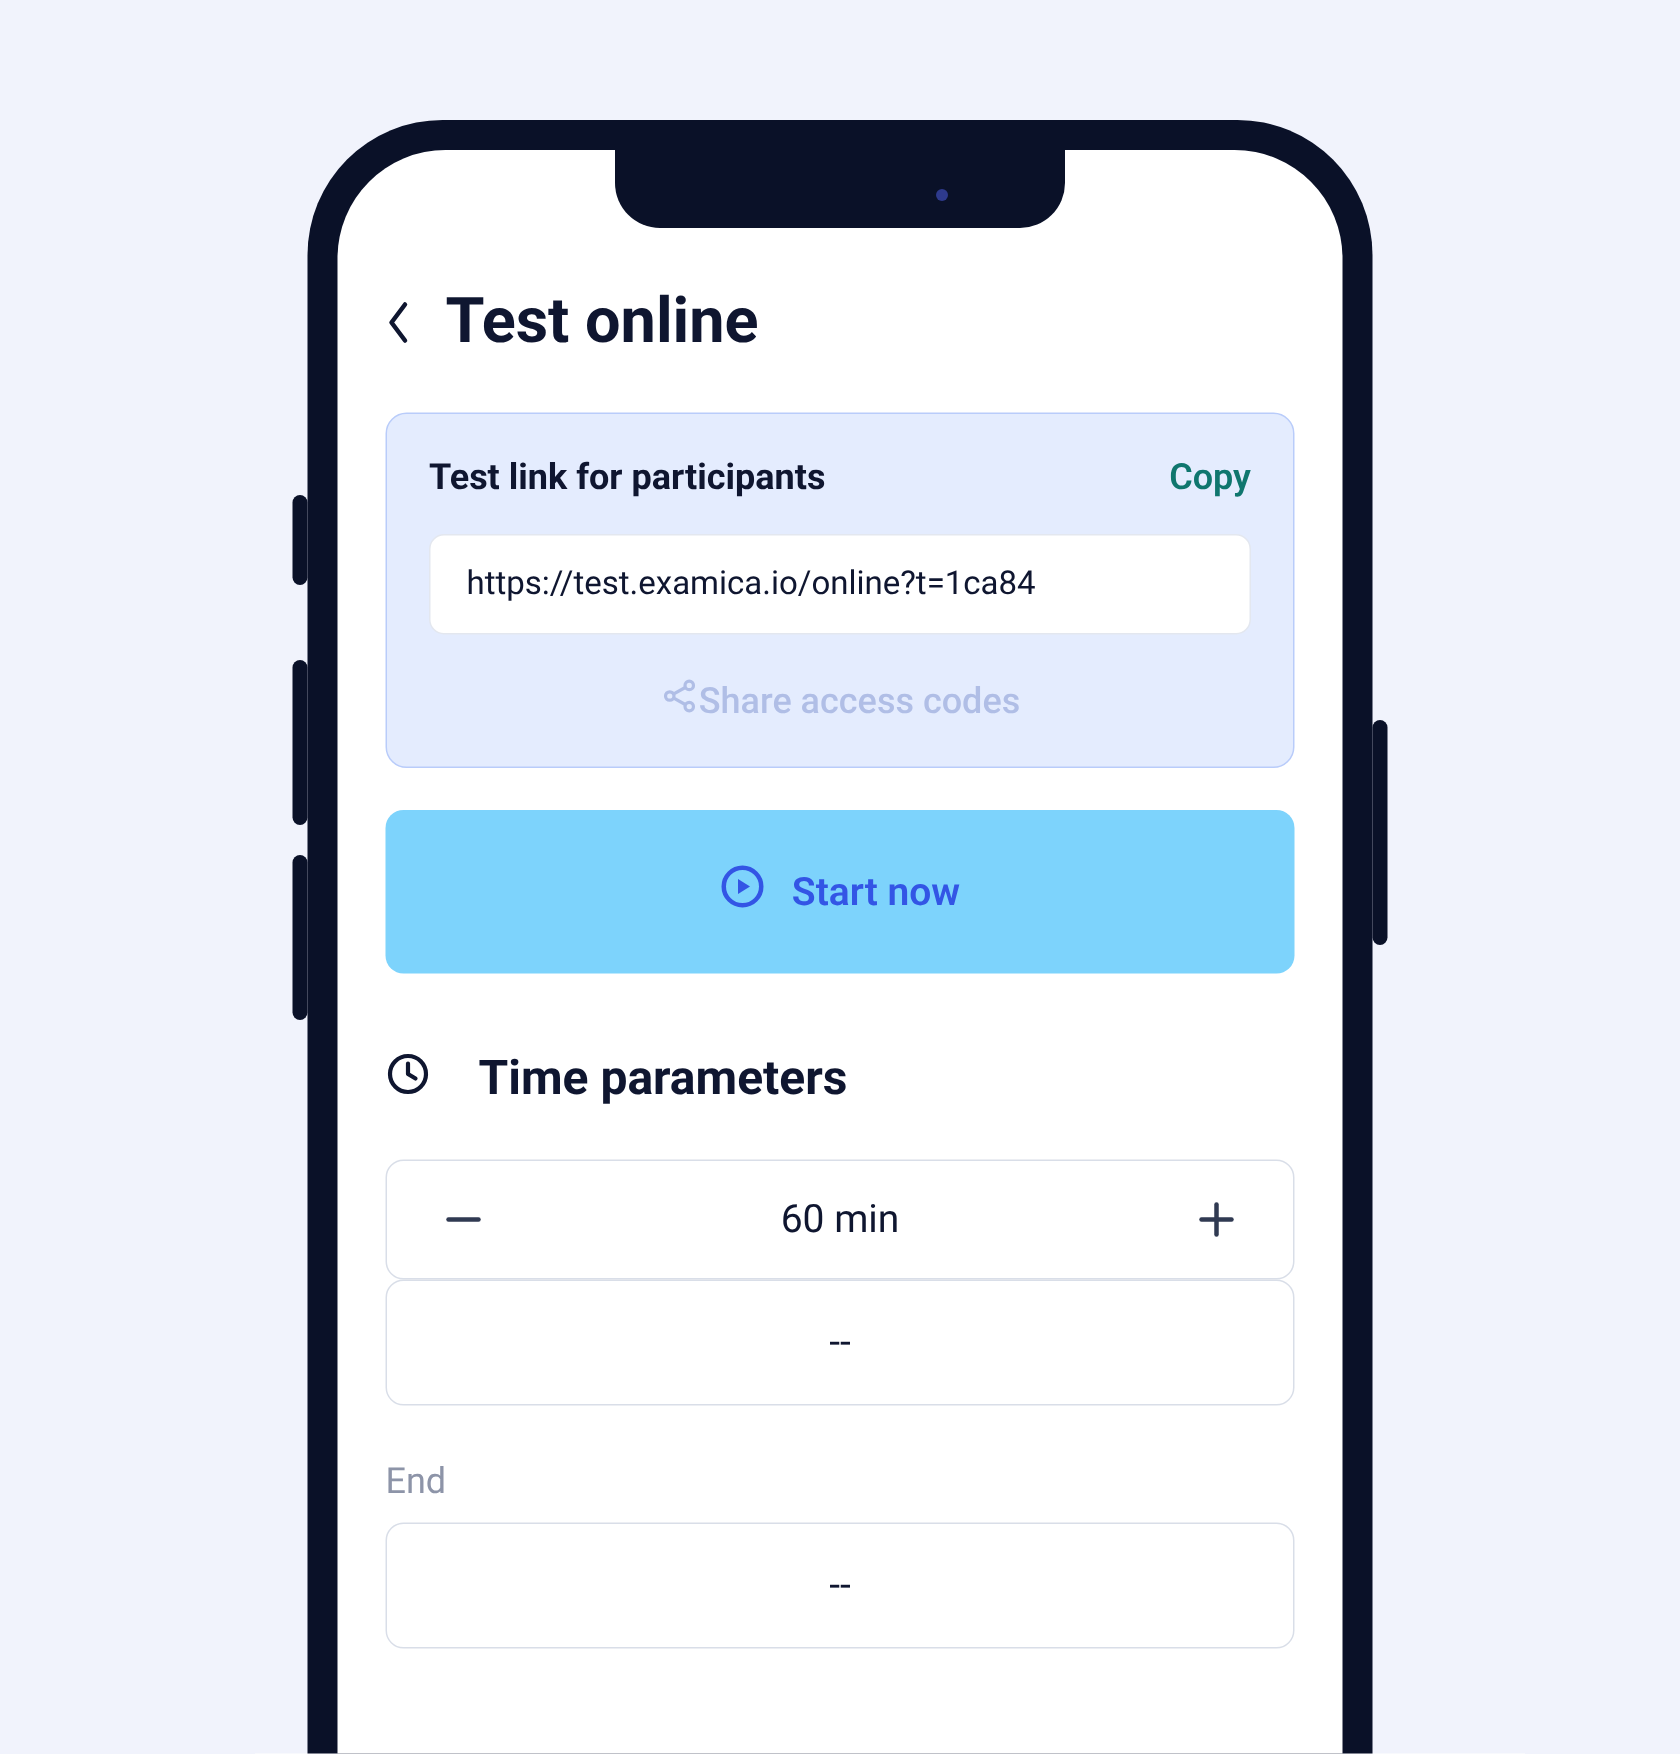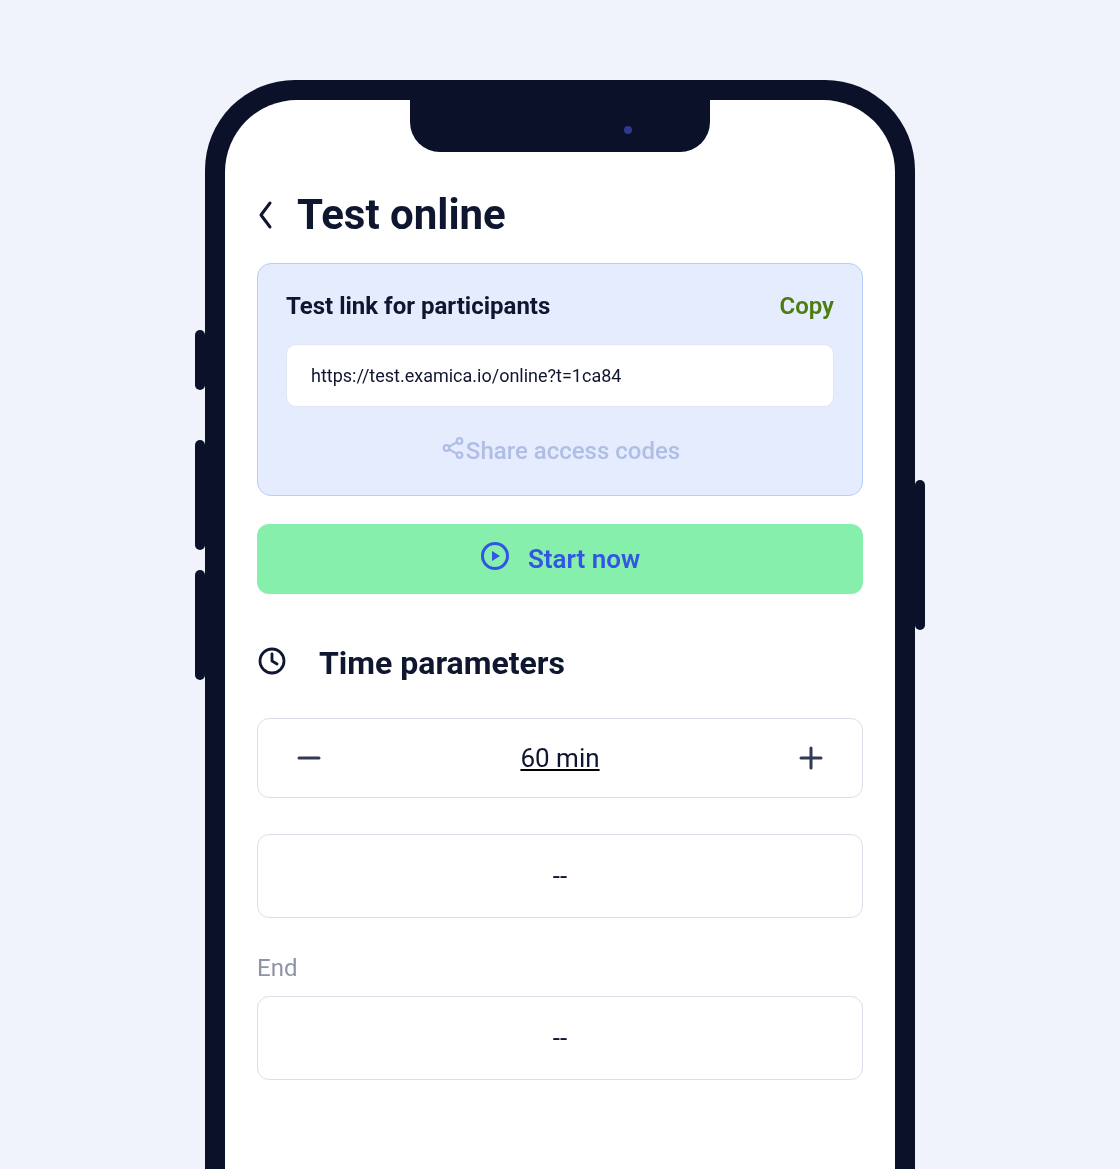--- a/index.html
+++ b/index.html
@@ -66,21 +66,21 @@
   }
 
   .content {
     padding: 90px 32px 0 32px;
   }
 
   .header {
     display: flex;
     align-items: center;
     gap: 22px;
-    margin-bottom: 24px;
+    margin-bottom: 36px;
   }
   .back-icon svg { width: 18px; height: 30px; display: block; }
   .page-title {
     font-size: 42px;
     font-weight: 700;
     color: #0F1630;
   }
 
   .link-card {
     background: #E4ECFE;
@@ -96,49 +96,49 @@
     margin-bottom: 24px;
   }
   .link-card-title {
     font-size: 24px;
     font-weight: 700;
     color: #0F1630;
   }
   .copy-btn {
     font-size: 24px;
     font-weight: 600;
-    color: #4d7c0f;
+    color: #0f766e;
     cursor: pointer;
   }
   .url-box {
     background: #fff;
     border: 1px solid #E3E7EF;
     border-radius: 10px;
     padding: 20px 24px;
-    font-size: 18px;
+    font-size: 22px;
     color: #0F1630;
     margin-bottom: 28px;
     white-space: nowrap;
     overflow: hidden;
   }
   .share-row {
     display: flex;
     align-items: center;
     justify-content: center;
     gap: 0;
     color: #B0BEE6;
     font-size: 24px;
     font-weight: 500;
   }
   .share-row svg { width: 26px; height: 26px; }
 
   .start-btn {
-    background: #86efac;
+    background: #7dd3fc;
     border-radius: 12px;
-    padding: 17px;
+    padding: 36px;
     display: flex;
     align-items: center;
     justify-content: center;
     gap: 18px;
     color: #3355E5;
     font-size: 26px;
     font-weight: 600;
     margin-bottom: 50px;
     cursor: pointer;
   }
@@ -163,22 +163,20 @@
     margin-bottom: 14px;
   }
 
   .stepper {
     border: 1px solid #D9DEE8;
     border-radius: 12px;
     display: flex;
     align-items: center;
     justify-content: space-between;
     padding: 24px 36px;
-    margin-bottom: 36px;
-    text-decoration: underline;
   }
   .stepper-btn {
     width: 30px;
     height: 30px;
     display: flex;
     align-items: center;
     justify-content: center;
     cursor: pointer;
   }
   .stepper-btn svg { width: 28px; height: 28px; stroke: #303A52; }

